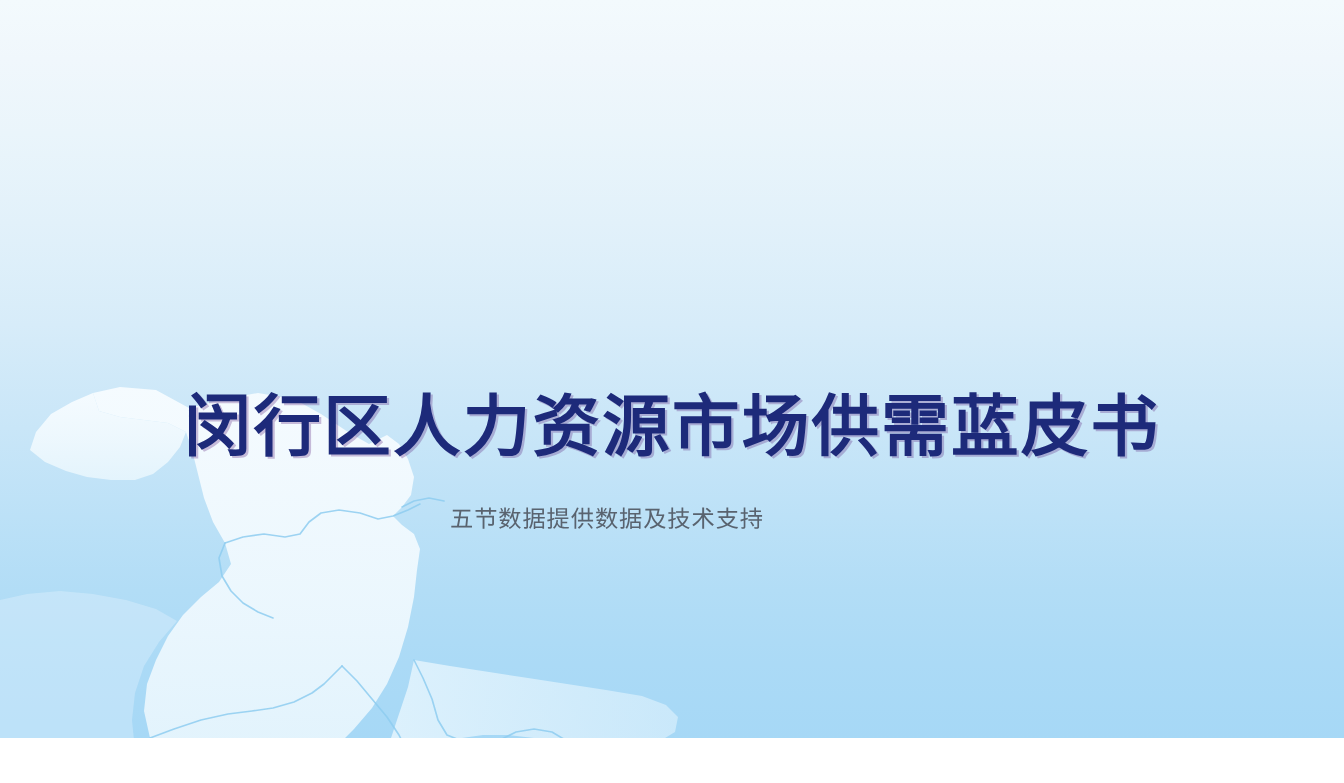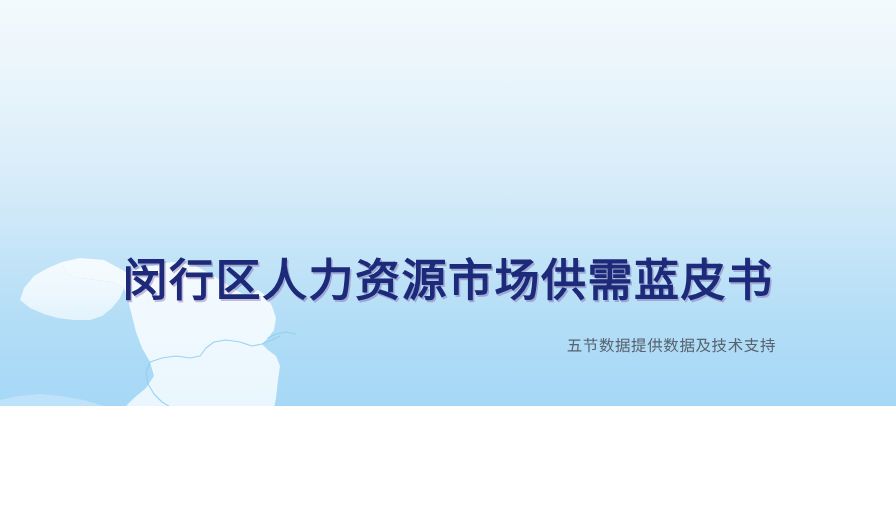--- a/index.html
+++ b/index.html
@@ -5,23 +5,23 @@
 <style>
   html, body {
     margin: 0;
     padding: 0;
     background: #ffffff;
   }
 
   .slide {
     position: relative;
     width: 896px;
-    height: 406px;
+    height: 492px;
     overflow: hidden;
-    font-family: Liberation Mono, monospace;
+    font-family: Liberation Serif, serif;
     background: linear-gradient(
       to bottom,
       #f3fafd 0%,
       #f0f7fc 8%,
       #eaf5fb 18%,
       #e2f1fa 30%,
       #d7ecf9 44%,
       #c9e6f8 58%,
       #bce1f7 70%,
       #b2ddf6 80%,
@@ -67,21 +67,21 @@
     color: #1d2a7a;
     white-space: nowrap;
     text-shadow: 1.5px 1.5px 0 rgba(92, 40, 130, 0.30);
   }
 
   .subtitle {
     position: absolute;
     left: 300px;
     top: 336px;
     width: 476px;
-    text-align: right;
+    text-align: left;
     font-size: 15.5px;
     line-height: 22px;
     letter-spacing: 0.6px;
     color: #59636f;
     white-space: nowrap;
   }
 </style>
 </head>
 <body>
 

